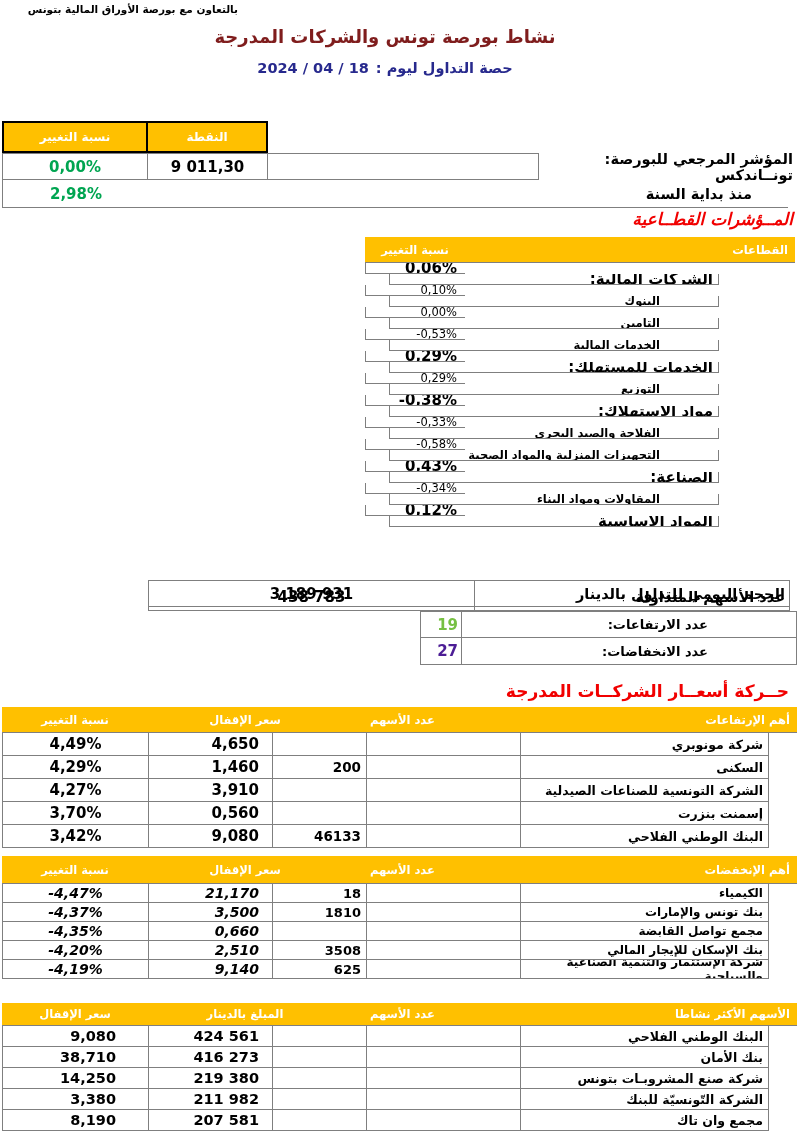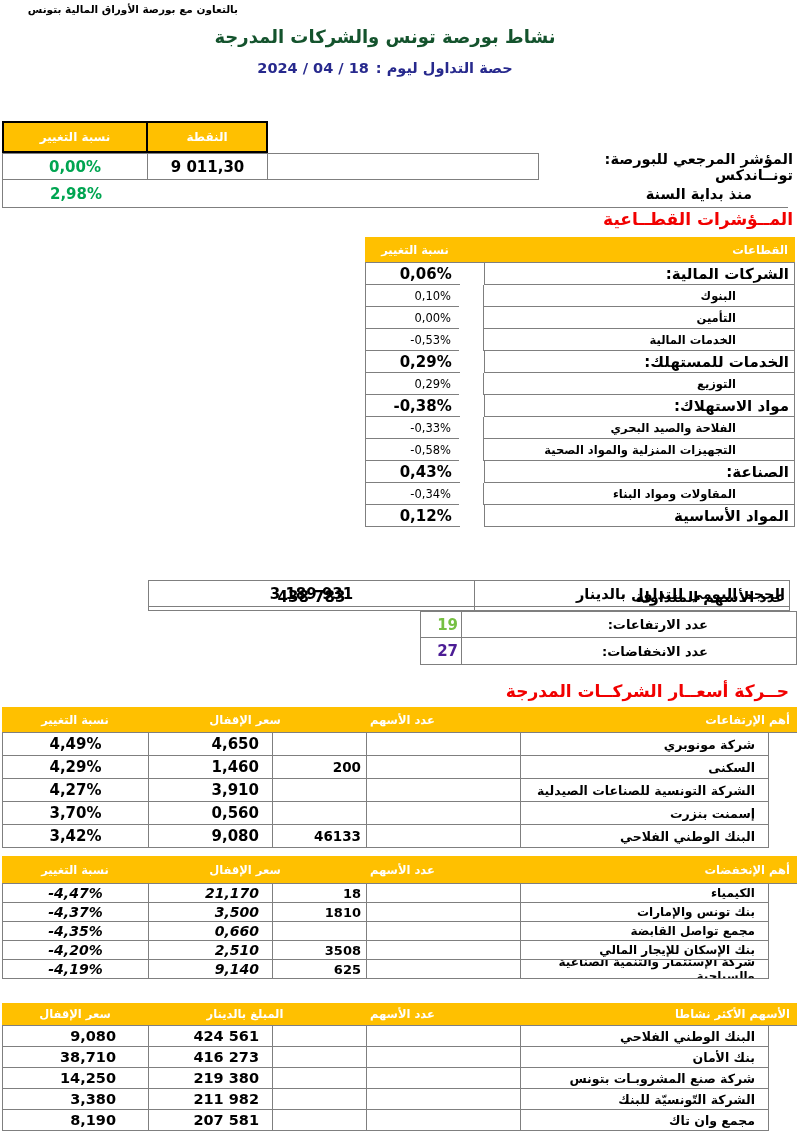--- a/index.html
+++ b/index.html
@@ -1,20 +1,20 @@
 <!DOCTYPE html>
 <html><head>
 <meta charset="utf-8">
 <style>
   html,body{margin:0;padding:0;background:#fff;}
   .page{position:relative;width:800px;height:1132px;background:#fff;overflow:hidden;
         font-family:"DejaVu Sans",sans-serif;font-weight:700;color:#000;}
   
   .note{position:absolute;left:12px;top:3px;width:226px;font-size:10.5px;direction:rtl;text-align:right;}
-  .title{position:absolute;left:0;top:26px;width:770px;text-align:center;font-size:18px;color:#14532d;direction:rtl;}
+  .title{position:absolute;left:0;top:26px;width:770px;text-align:center;font-size:18px;color:#7f1d1d;direction:rtl;}
   .subtitle{position:absolute;left:0;top:60px;width:770px;display:flex;justify-content:center;gap:7px;
             font-size:14.5px;color:#27298d;}
   
   .idx-h{position:absolute;top:121px;height:32px;background:#ffc000;border:2px solid #000;box-sizing:border-box;
          color:#fff;font-size:12px;display:flex;align-items:center;justify-content:center;direction:rtl;}
   #idx-h-change{left:2px;width:146px;}
   #idx-h-point{left:146px;width:122px;}
   .idx-c{position:absolute;top:153px;height:27px;border:1px solid #7f7f7f;box-sizing:border-box;
          display:flex;align-items:center;justify-content:center;font-size:15px;}
   #idx-change1{left:2px;width:146px;color:#00a551;}
@@ -22,29 +22,29 @@
   #idx-empty1{left:267px;width:272px;}
   #idx-label1{position:absolute;top:153px;height:27px;left:525px;width:270px;direction:rtl;
               display:flex;align-items:center;font-size:14.5px;padding-right:2px;box-sizing:border-box;}
   #idx-row2{position:absolute;top:180px;left:2px;width:786px;height:28px;box-sizing:border-box;
             border-left:1px solid #7f7f7f;border-bottom:1px solid #7f7f7f;}
   #idx-change2{position:absolute;left:0;top:0;width:146px;height:100%;display:flex;align-items:center;
                justify-content:center;font-size:15px;color:#00a551;}
   #idx-label2{position:absolute;right:36px;top:0;height:100%;direction:rtl;display:flex;align-items:center;font-size:14.5px;}
   
   .h-red{position:absolute;color:#f10000;direction:rtl;text-align:right;font-size:17px;}
-  #sector-heading{top:209px;left:365px;width:428px;}
+  #sector-heading{top:209px;left:365px;width:428px;font-style:italic;}
   #movement-heading{top:681px;left:365px;width:424px;}
   
   .sec-h{position:absolute;top:237px;height:25px;background:#ffc000;color:#fff;font-size:11.5px;
          display:flex;align-items:center;box-sizing:border-box;direction:rtl;}
   #sec-h-change{left:365px;width:100px;justify-content:center;}
   #sec-h-name{left:464px;width:331px;padding-right:7px;}
   #sector-rows{position:absolute;left:365px;top:262px;width:430px;border-top:1px solid #7f7f7f;box-sizing:border-box;}
-  .sector-row{height:22px;}
+  .sector-row{height:22px;flex-direction:column;}
   .s-change{width:100px;justify-content:flex-end;padding-right:8px;}
   .s-name{width:330px;direction:rtl;margin-left:24px;}
   .s-change.grp{font-size:15px;font-weight:700;}
   .s-change.sub{font-size:11.5px;font-weight:400;}
   .s-name.grp{font-size:15px;padding-right:5px;}
   .s-name.sub{font-size:11.5px;padding-right:58px;}
   
   .sumrow{position:absolute;left:148px;width:642px;height:27px;border:1px solid #7f7f7f;box-sizing:border-box;display:flex;}
   #sumrow2{border-top:none;}
   .sum-val{width:326px;border-right:1px solid #7f7f7f;box-sizing:border-box;display:flex;align-items:center;
@@ -70,21 +70,21 @@
   #gainers-rows{top:732px;} #losers-rows{top:883px;} #active-rows{top:1025px;}
   .trow{display:flex;}
   .g-row{height:23px;} .l-row{height:19px;} .a-row{height:21px;}
   .cell{box-sizing:border-box;border-left:1px solid #7f7f7f;border-bottom:1px solid #7f7f7f;
         display:flex;align-items:center;overflow:hidden;}
   .trow .cell:last-child{border-right:1px solid #7f7f7f;}
   .c1{width:146px;justify-content:center;}
   .c2{width:124px;justify-content:flex-end;padding-right:13px;}
   .c3{width:94px;justify-content:flex-end;padding-right:5px;}
   .c4{width:154px;}
-  .c5{width:249px;direction:rtl;padding-right:13px;}
+  .c5{width:249px;direction:rtl;padding-right:5px;}
   .g-row .c1,.g-row .c2{font-size:15px;} .g-row .c3{font-size:13.5px;} .g-row .c5{font-size:12.5px;}
   .l-row .c1,.l-row .c2{font-size:14px;font-style:italic;} .l-row .c3{font-size:13px;} .l-row .c5{font-size:12px;}
   .a-row .c1,.a-row .c2{font-size:14.5px;} .a-row .c5{font-size:12.5px;}
   .a-row .c1{justify-content:flex-end;padding-right:32px;}
 </style>
 </head>
 <body>
 
 <div class="page">
 

